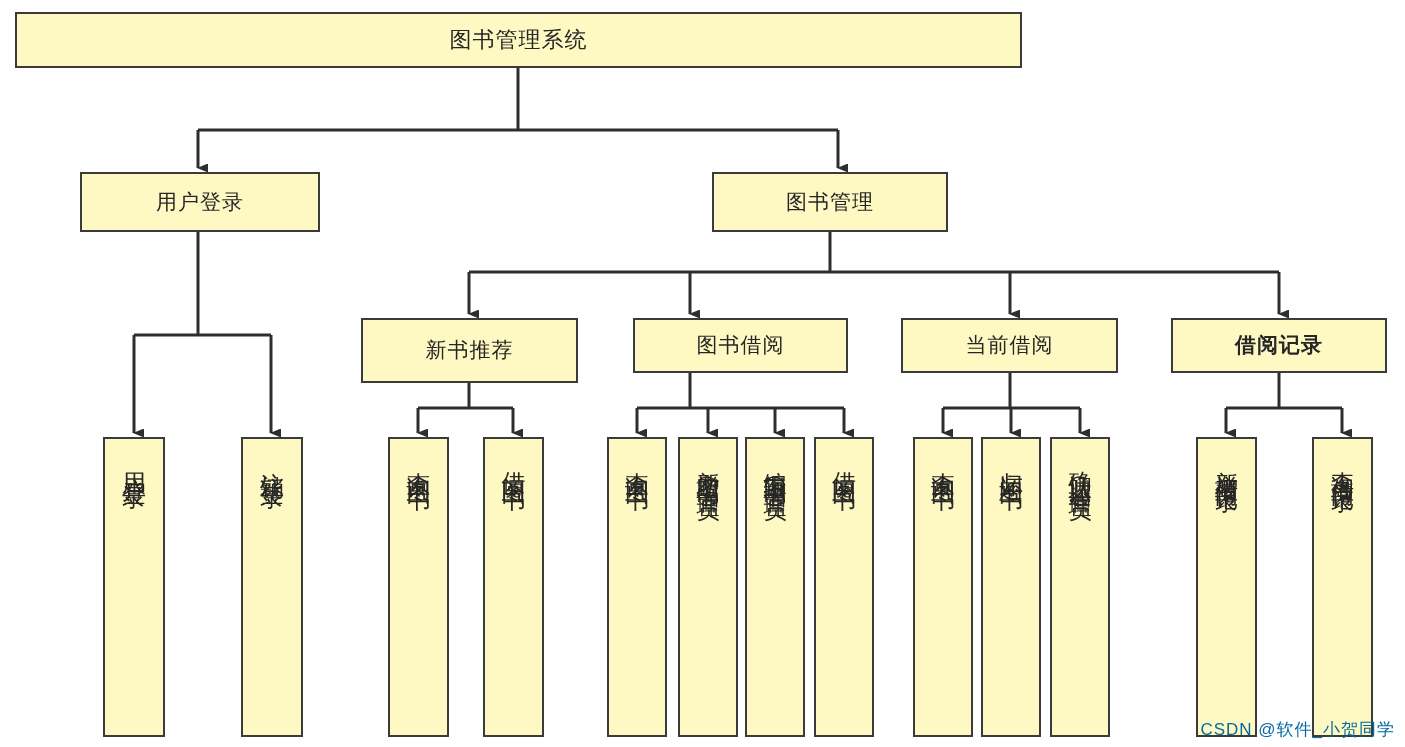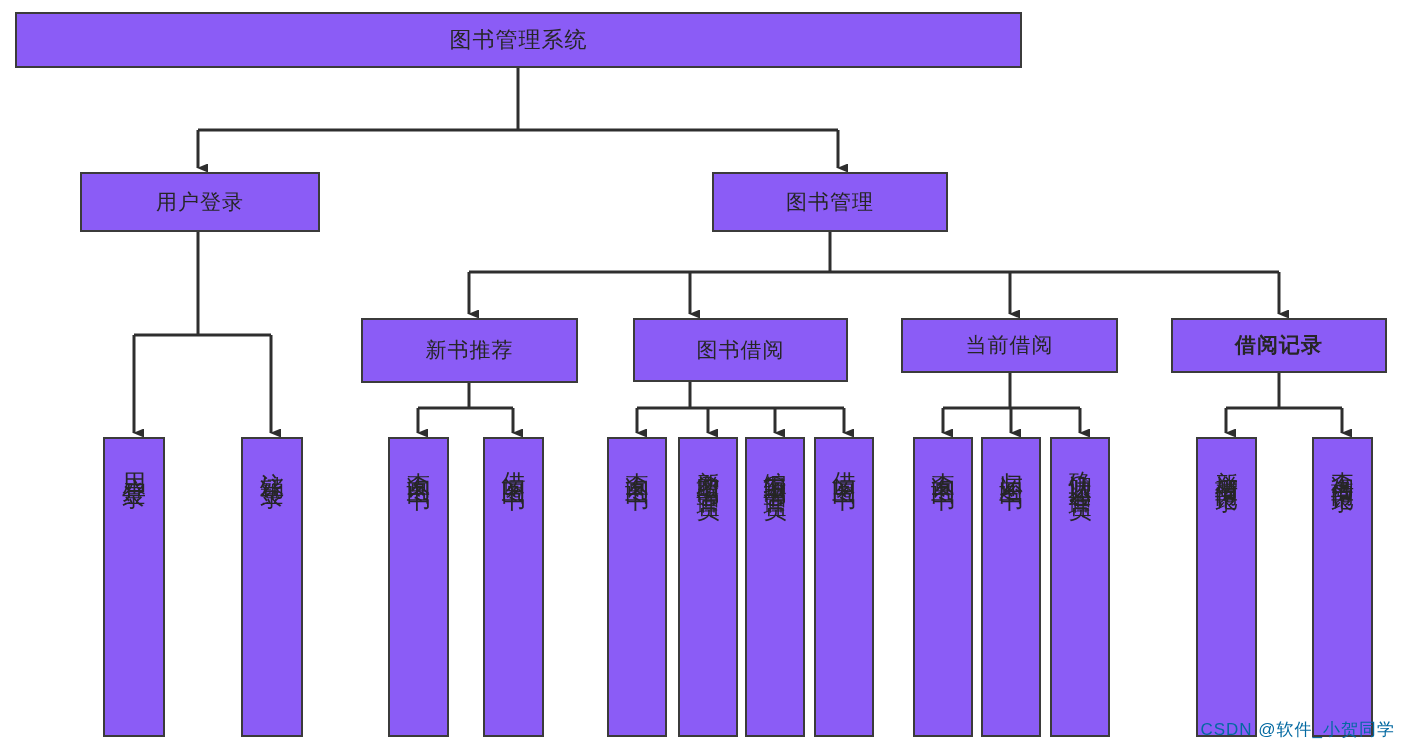--- a/index.html
+++ b/index.html
@@ -8,21 +8,21 @@
     background:#ffffff;
     font-family:"Liberation Sans","DejaVu Sans",sans-serif;
     overflow:hidden;
   }
   #stage{position:relative;width:1405px;height:747px;}
   svg#wires{position:absolute;left:0;top:0;width:1405px;height:747px;}
 
   .node{
     position:absolute;
     box-sizing:border-box;
-    background:#8b5cf6;
+    background:#fef9c3;
     border:2px solid #3b3b3b;
     display:flex;
     align-items:center;
     justify-content:center;
     color:#262626;
   }
   .node .lbl{
     display:block;
     text-align:center;
     line-height:1.18;
@@ -120,21 +120,21 @@
   <div class="node h-node" style="left:80px;top:172px;width:240px;height:60px;">
     <span class="lbl">用户登录</span>
   </div>
   <div class="node h-node" style="left:712px;top:172px;width:236px;height:60px;">
     <span class="lbl">图书管理</span>
   </div>
 
   <div class="node h-node" style="left:361px;top:318px;width:217px;height:65px;">
     <span class="lbl">新书推荐</span>
   </div>
-  <div class="node h-node" style="left:633px;top:318px;width:215px;height:64px;">
+  <div class="node h-node" style="left:633px;top:318px;width:215px;height:55px;">
     <span class="lbl">图书借阅</span>
   </div>
   <div class="node h-node" style="left:901px;top:318px;width:217px;height:55px;">
     <span class="lbl">当前借阅</span>
   </div>
   <div class="node h-node" style="left:1171px;top:318px;width:216px;height:55px;font-weight:bold;">
     <span class="lbl">借阅记录</span>
   </div>
 
   <div class="node v-node" style="left:103px;top:437px;width:62px;height:300px;">

